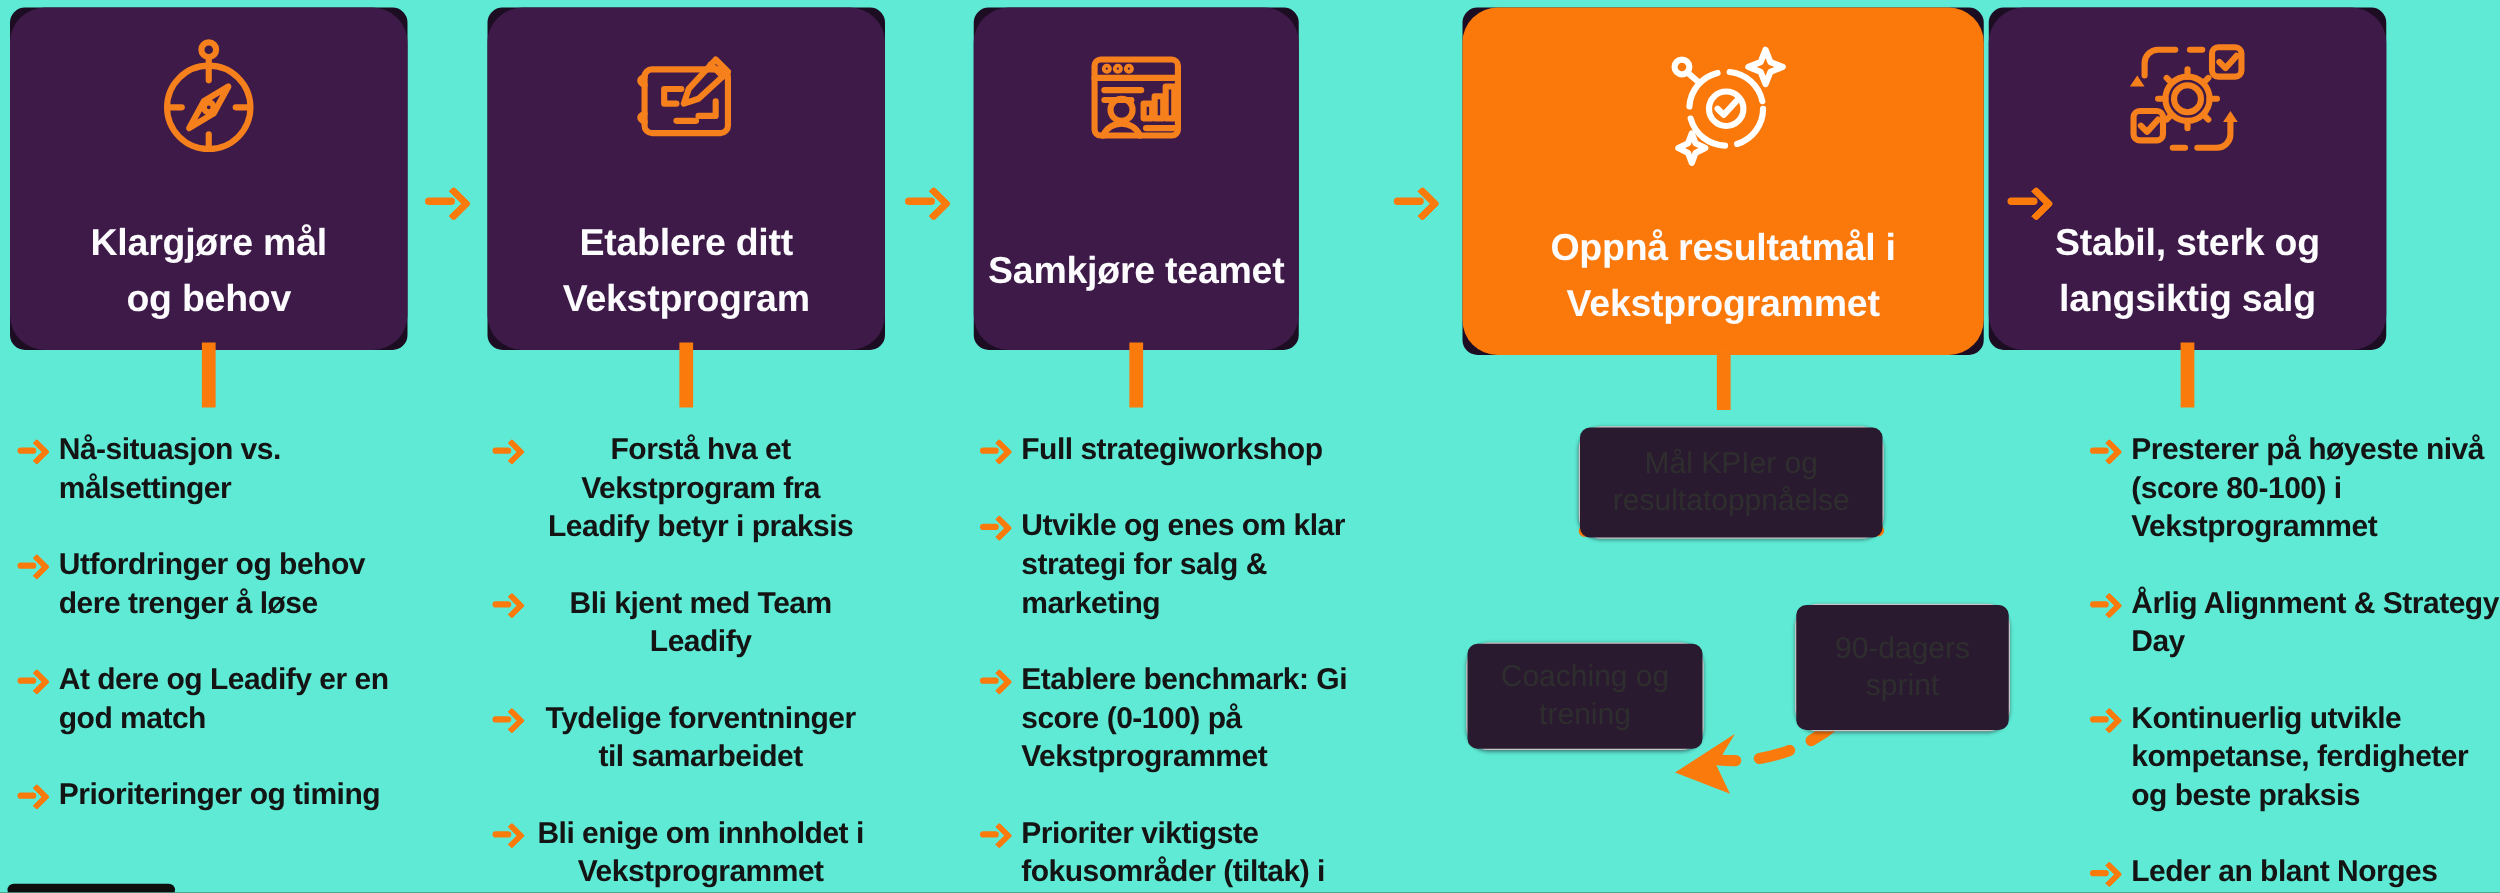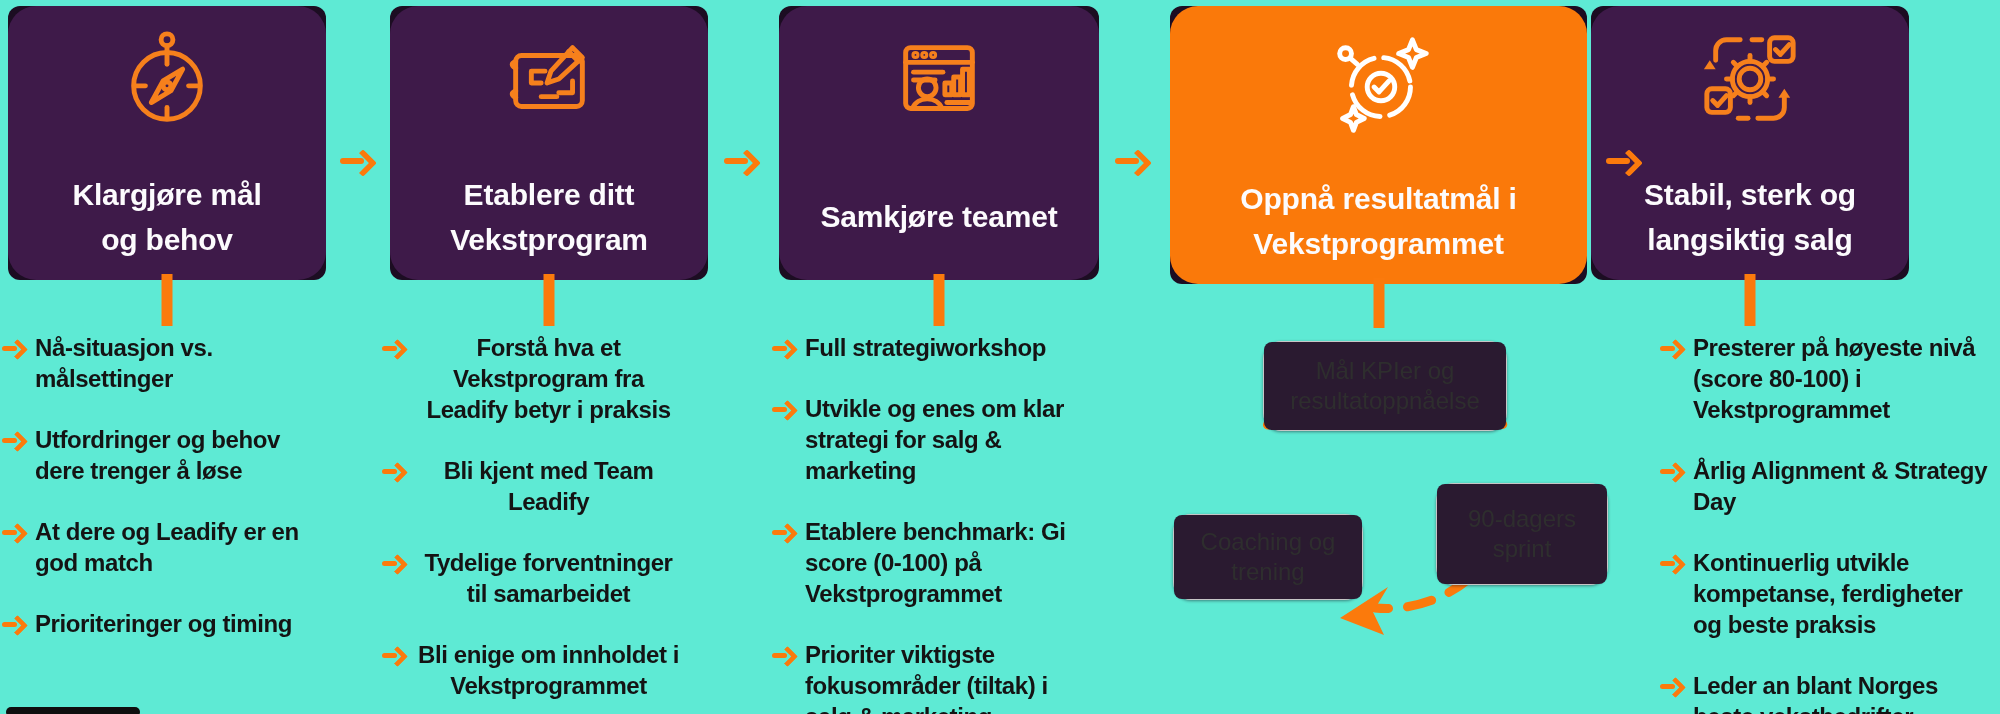--- a/index.html
+++ b/index.html
@@ -24,21 +24,21 @@
   }
   
   .stub{position:absolute;left:50%;transform:translateX(-50%);top:268px;width:11px;height:52px;background:#fb7a0c;}
   .card.orange .stub{top:272px;height:50px;}
   
   .flow-arrow{position:absolute;top:146px;width:38px;height:30px;}
   .flow-arrow::before{content:"";position:absolute;left:0;top:12px;width:24px;height:6px;background:#fb7a0c;border-radius:3px;}
   .flow-arrow::after{content:"";position:absolute;left:13px;top:7px;width:14px;height:14px;
     border-top:6px solid #fb7a0c;border-right:6px solid #fb7a0c;border-radius:3px;transform:rotate(45deg);}
   
-  ul.blist{position:absolute;top:332px;margin:0;padding:0;list-style:none;display:flex;flex-direction:column;gap:30px;}
+  ul.blist{position:absolute;top:332px;margin:12px;padding:0;list-style:none;display:flex;flex-direction:column;gap:30px;}
   ul.blist li{display:flex;align-items:flex-start;}
   .b-arrow{position:relative;flex:0 0 26px;width:26px;height:31px;margin-right:7px;}
   .b-arrow::before{content:"";position:absolute;left:0;top:14px;width:15px;height:5px;background:#fb7a0c;border-radius:3px;}
   .b-arrow::after{content:"";position:absolute;left:8px;top:10px;width:10px;height:10px;
     border-top:5px solid #fb7a0c;border-right:5px solid #fb7a0c;border-radius:2px;transform:rotate(45deg);}
   .b-text{font-size:24px;line-height:31px;font-weight:700;color:#141414;letter-spacing:-0.4px;}
   
   .cycle-svg{position:absolute;left:1150px;top:320px;}
   .cycle-box{
     position:absolute;z-index:2;background:#ffffff;border:2px solid #c6c6c6;border-radius:18px;
@@ -95,21 +95,21 @@
         </svg>
       </div>
       <div class="card-title">
         <div>Etablere ditt</div>
         <div>Vekstprogram</div>
       </div>
     </div>
     <div class="stub"></div>
   </div>
 
-  <div class="card purple" style="left:779px;width:320px;">
+  <div class="card purple" style="left:779px;width:260px;">
     <div class="card-inner">
       <div class="card-icon">
         <svg width="102" height="102" viewBox="0 0 104 104" fill="none" stroke="#f6801c" stroke-width="5" stroke-linecap="round" stroke-linejoin="round">
           <rect x="18" y="20" width="68" height="62" rx="5"></rect>
           <line x1="18" y1="35" x2="86" y2="35"></line>
           <circle cx="28" cy="27.5" r="1.6"></circle>
           <circle cx="37" cy="27.5" r="1.6"></circle>
           <circle cx="46" cy="27.5" r="1.6"></circle>
           <line x1="26" y1="45" x2="56" y2="45"></line>
           <line x1="26" y1="53" x2="48" y2="53"></line>

